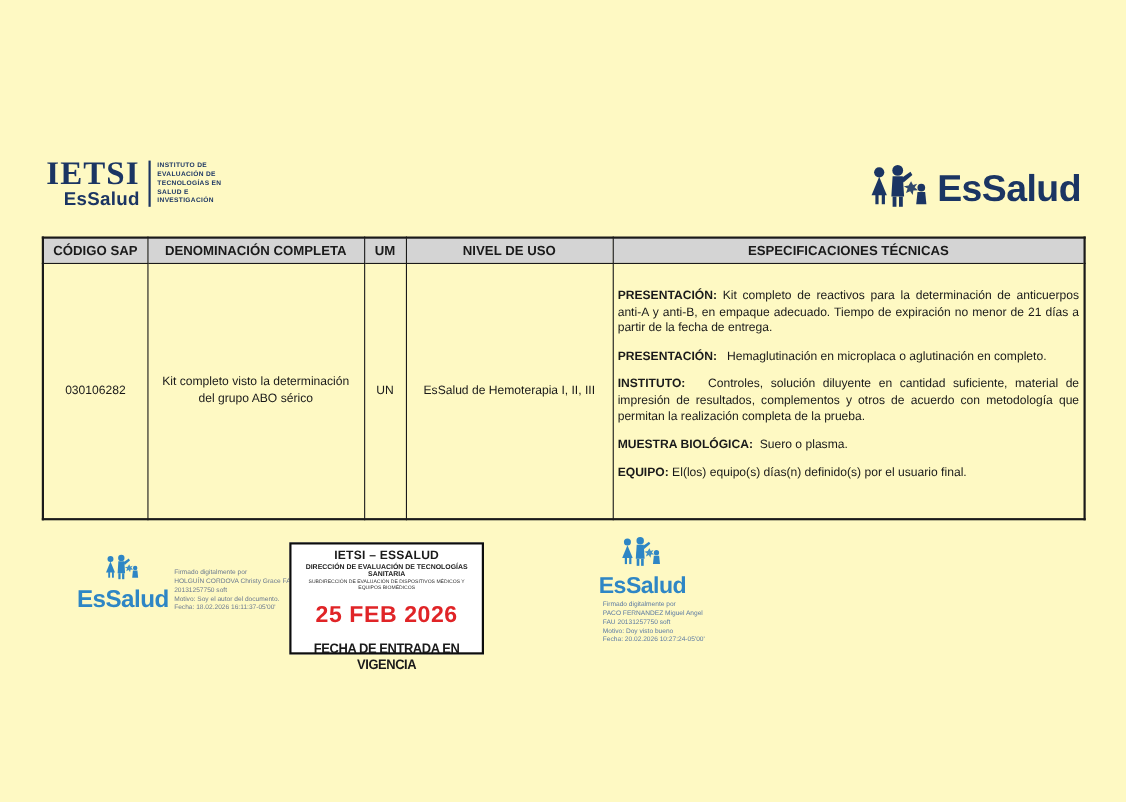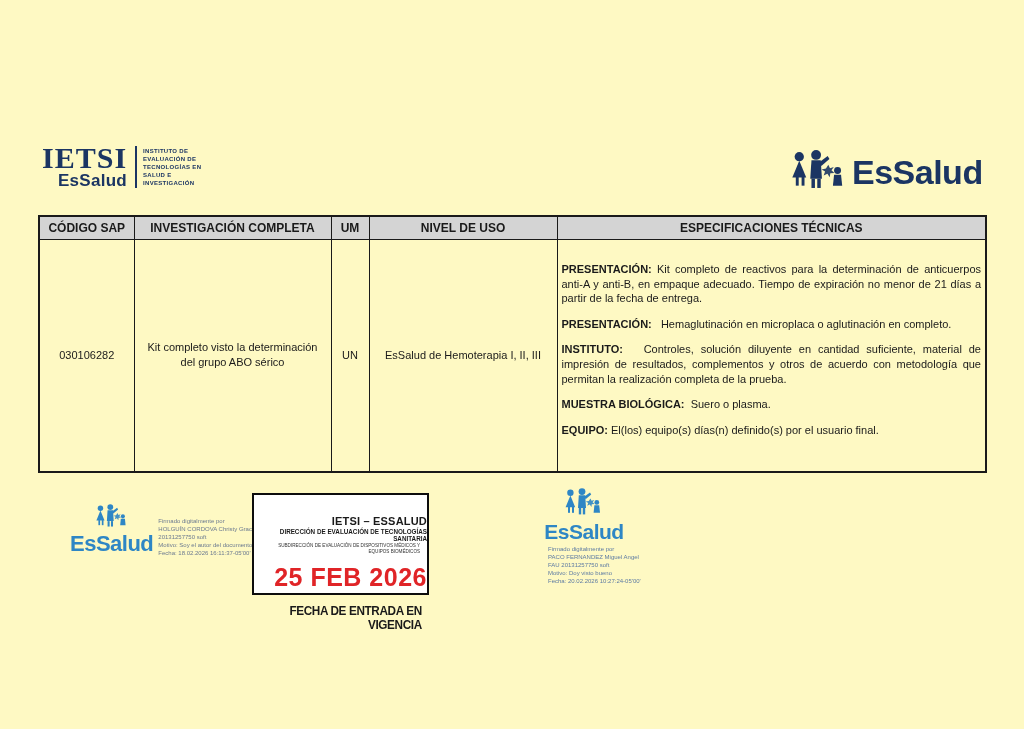--- a/index.html
+++ b/index.html
@@ -47,28 +47,28 @@
 
   
   .sig-left { position: absolute; left: 70px; top: 503px; display: flex; align-items: flex-start; }
   .logo-stack { display: flex; flex-direction: column; align-items: center; color: #2e86c5; }
   .logo-stack .family-icon svg { width: 34px; height: 26px; }
   .logo-stack .brand-word { font-weight: bold; font-size: 22px; letter-spacing: -0.5px; line-height: 22px; }
   .sig-text { font-size: 6px; line-height: 8px; color: #64789b; margin-left: 5px; margin-top: 14px; width: 125px; }
   .sig-left .sig-text { color: #6b7a90; }
 
   .stamp {
-    position: absolute; left: 252px; top: 493px; width: 177px; height: 102px;
+    position: absolute; left: 263px; top: 493px; width: 177px; height: 102px;
     border: 2.5px solid #0d0d0d; background: #ffffff;
-    text-align: right; padding-top: 20px;
+    text-align: center; padding-top: 4px;
   }
   .stamp-title { font-weight: bold; font-size: 11px; letter-spacing: 0.2px; }
   .stamp-line2 { font-weight: bold; font-size: 6.3px; line-height: 7px; margin-top: 1px; }
   .stamp-line3 { font-size: 5px; line-height: 6px; color: #333; transform: scale(0.92); }
-  .stamp-date { color: #e02427; font-weight: bold; font-size: 25px; margin-top: 9px; letter-spacing: 0.5px; }
+  .stamp-date { color: #e02427; font-weight: bold; font-size: 21px; margin-top: 9px; letter-spacing: 0.5px; }
   .stamp-caption { font-weight: bold; font-size: 12.5px; letter-spacing: -0.4px; margin-top: 12px; transform: scaleX(0.94); }
 
   .sig-right { position: absolute; left: 548px; top: 487px; display: flex; flex-direction: column; }
   .sig-right .logo-stack { color: #2e86c5; width: 72px; }
   .sig-right .logo-stack .family-icon svg { width: 40px; height: 30px; }
   .sig-right .logo-stack .brand-word { font-size: 21px; }
   .sig-right .sig-text { margin: 2px 0 0 0; color: #5d7ba3; }
 </style>
 </head>
 <body>
@@ -116,21 +116,21 @@
     <colgroup>
       <col style="width:95px">
         <col style="width:197px">
         <col style="width:38px">
         <col style="width:188px">
         <col style="width:429px">
     </colgroup>
     <thead>
       <tr>
         <th>CÓDIGO SAP</th>
-        <th>INVESTIGACIÓN COMPLETA</th>
+        <th>DENOMINACIÓN COMPLETA</th>
         <th>UM</th>
         <th>NIVEL DE USO</th>
         <th>ESPECIFICACIONES TÉCNICAS</th>
       </tr>
     </thead>
     <tbody>
       <tr>
         <td>030106282</td>
         <td class="denominacion-cell">
           <div>Kit completo visto la determinación del grupo ABO sérico</div>

